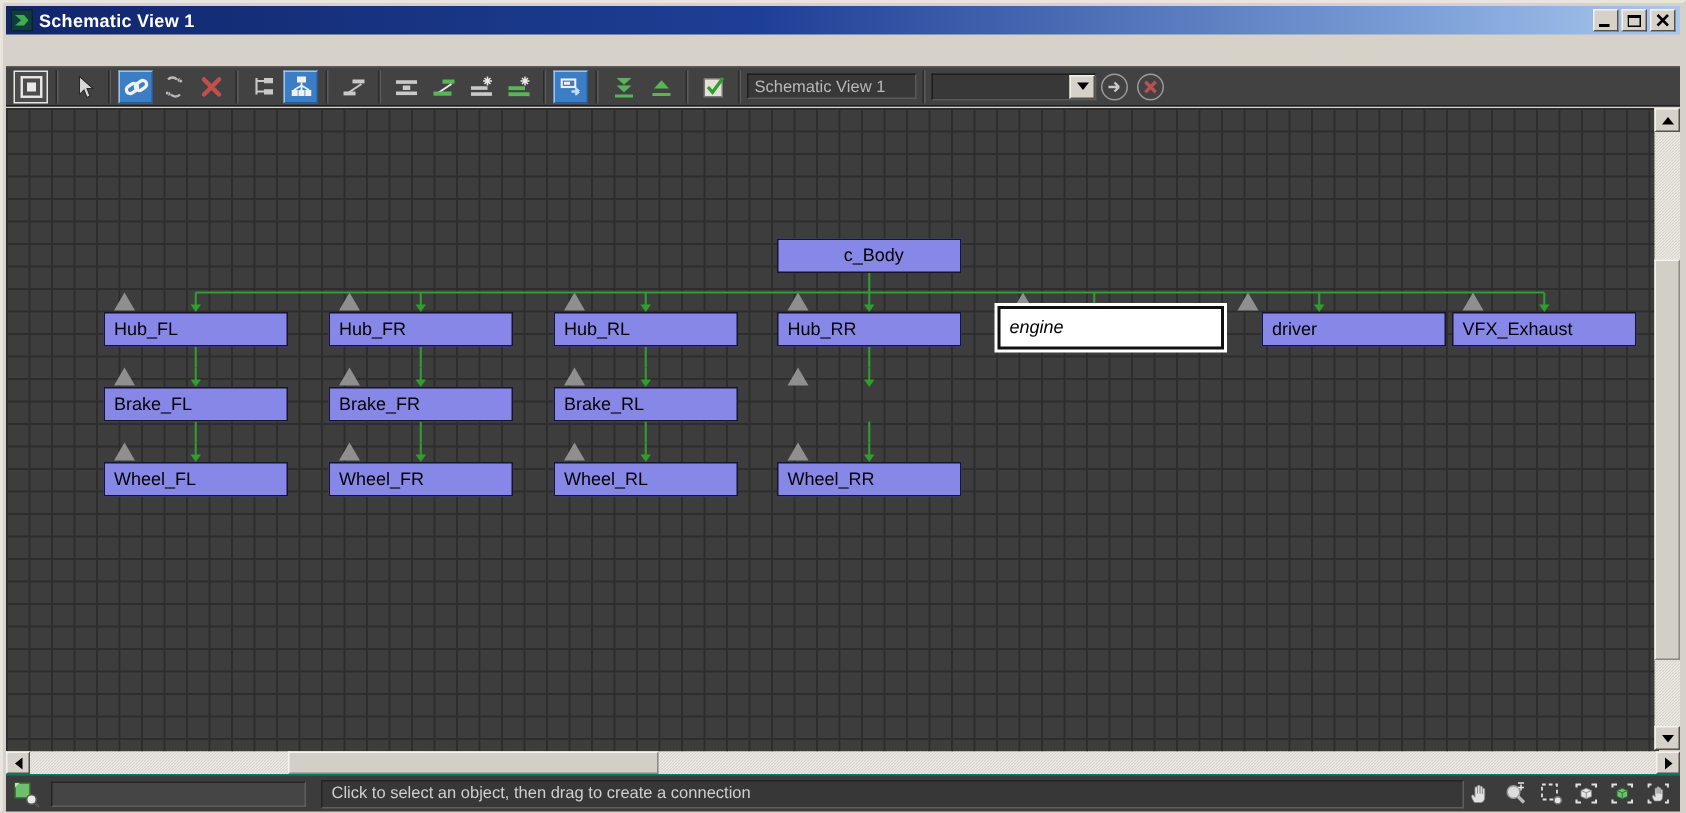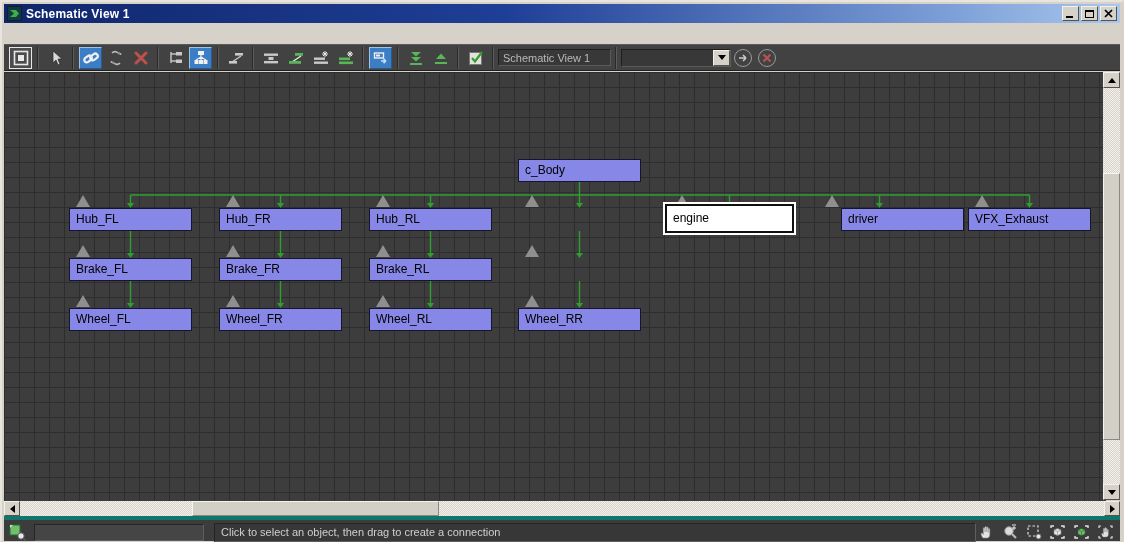--- a/index.html
+++ b/index.html
@@ -33,34 +33,34 @@
   .combo-value { flex:1; color:#c5c5c5; font-size:11px; padding:2px 4px; }
   .combo-btn { width:17px; height:16px; background:#d6d2ca; border:1px solid; border-color:#f3f1ec #55514b #55514b #f3f1ec; display:flex; align-items:center; justify-content:center; }
   .round-btn { width:18px; height:18px; border-radius:50%; border:1px solid #9a9a9a; margin:0 3px; display:flex; align-items:center; justify-content:center; }
 
   
   .canvas { position:absolute; left:2px; top:70px; width:1102px; height:429px; background-color:#3d3d3d; overflow:hidden;
     background-image:linear-gradient(#2d2d2d 1px, transparent 1px),linear-gradient(90deg,#2d2d2d 1px, transparent 1px);
     background-size:15px 15px; }
   .edge-layer { position:absolute; left:0; top:0; }
   .node { position:absolute; width:123px; height:23px; background:var(--node-fill,#8787e8); border:1px solid #15152e; color:#000; font-size:12px; line-height:21px; padding-left:6px; white-space:nowrap; overflow:hidden; }
-  .node.editing { width:129px; height:29px; margin-left:-3px; margin-top:-4px; background:#fff; border:2px solid #101010; box-shadow:0 0 0 2px #fff; line-height:25px; }
+  .node.editing { width:151px; height:29px; margin-left:-3px; margin-top:-4px; background:#fff; border:2px solid #101010; box-shadow:0 0 0 2px #fff; line-height:25px;font-style:italic; }
 
   
   .checker { background-color:#d8d4cc;
     background-image:linear-gradient(45deg,#f2f1ec 25%,transparent 25%,transparent 75%,#f2f1ec 75%),linear-gradient(45deg,#f2f1ec 25%,transparent 25%,transparent 75%,#f2f1ec 75%);
     background-size:2px 2px; background-position:0 0,1px 1px; }
   .sb-btn { position:absolute; background:#d6d2ca; border:1px solid; border-color:#f3f1ec #55514b #55514b #f3f1ec; display:flex; align-items:center; justify-content:center; }
   .sb-thumb { position:absolute; background:#d2cfc7; border:1px solid; border-color:#f5f4f0 #8a8880 #8a8880 #f5f4f0; }
   .vscroll { position:absolute; right:2px; top:70px; width:17px; height:428px; }
   .hscroll { position:absolute; left:2px; right:2px; top:499px; height:15px; }
   .tri { width:0; height:0; }
 
   
-  .statusbar { position:absolute; left:2px; right:2px; top:514px; height:25px; background:#3c3c3c; border-top:4px solid #0f766e; display:flex; align-items:center; }
+  .statusbar { position:absolute; left:2px; right:2px; top:514px; height:25px; background:#3c3c3c; border-top:1px solid #0f766e; display:flex; align-items:center; }
   .status-input { position:absolute; left:30px; top:4px; width:170px; height:17px; background:#454545; border:1px solid; border-color:#242424 #5e5e5e #5e5e5e #242424; }
   .status-msg { position:absolute; left:210px; top:3px; width:762px; height:19px; background:#373737; border:1px solid; border-color:#242424 #5e5e5e #5e5e5e #242424; color:#cfcfcf; font-size:11px; line-height:17px; padding-left:6px; white-space:nowrap; }
   .nav-cluster { position:absolute; right:4px; top:2px; display:flex; gap:3px; }
   .nav-btn { width:21px; height:20px; display:flex; align-items:center; justify-content:center; }
 </style>
 </head>
 <body>
 
 <div class="frame">
 
@@ -291,24 +291,25 @@
         <polygon points="971,135 985,135 978,123" fill="#8f8f8f"></polygon>
         <polygon points="72,185 86,185 79,173" fill="#8f8f8f"></polygon>
         <polygon points="222,185 236,185 229,173" fill="#8f8f8f"></polygon>
         <polygon points="372,185 386,185 379,173" fill="#8f8f8f"></polygon>
         <polygon points="521,185 535,185 528,173" fill="#8f8f8f"></polygon>
         <polygon points="72,235 86,235 79,223" fill="#8f8f8f"></polygon>
         <polygon points="222,235 236,235 229,223" fill="#8f8f8f"></polygon>
         <polygon points="372,235 386,235 379,223" fill="#8f8f8f"></polygon>
         <polygon points="521,235 535,235 528,223" fill="#8f8f8f"></polygon>
       </svg>
-  <div class="node" style="left: 514px; top: 87px;">c_Body</div>
+  <div class="node" style="left: 514px; top: 87px; text-align: center;">c_Body</div>
       <div class="node" style="left: 215px; top: 136px;">Hub_FR</div>
       <div class="node" style="left: 65px; top: 136px;">Hub_FL</div>
       <div class="node" style="left: 365px; top: 136px;">Hub_RL</div>
+      <div class="node" style="left: 514px; top: 136px;">Hub_RR</div>
       <div class="node editing" style="left: 664px; top: 136px;">engine</div>
       <div class="node" style="left: 814px; top: 136px; margin-left: 23px;">driver</div>
       <div class="node" style="left: 964px; top: 136px;">VFX_Exhaust</div>
       <div class="node" style="left: 65px; top: 186px;">Brake_FL</div>
       <div class="node" style="left: 215px; top: 186px;">Brake_FR</div>
       <div class="node" style="left: 365px; top: 186px;">Brake_RL</div>
       <div class="node" style="left: 65px; top: 236px;">Wheel_FL</div>
       <div class="node" style="left: 215px; top: 236px;">Wheel_FR</div>
       <div class="node" style="left: 514px; top: 236px;">Wheel_RR</div>
       <div class="node" style="left: 365px; top: 236px;">Wheel_RL</div>

